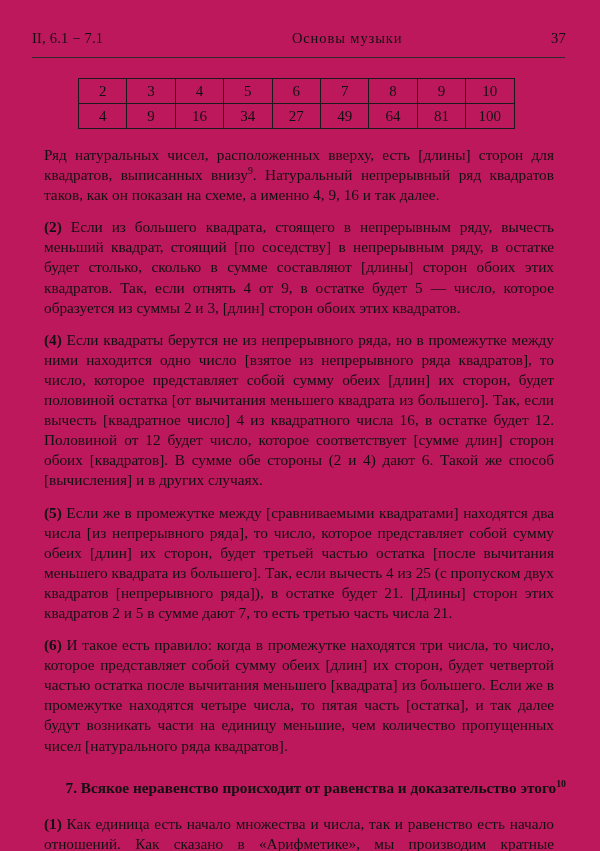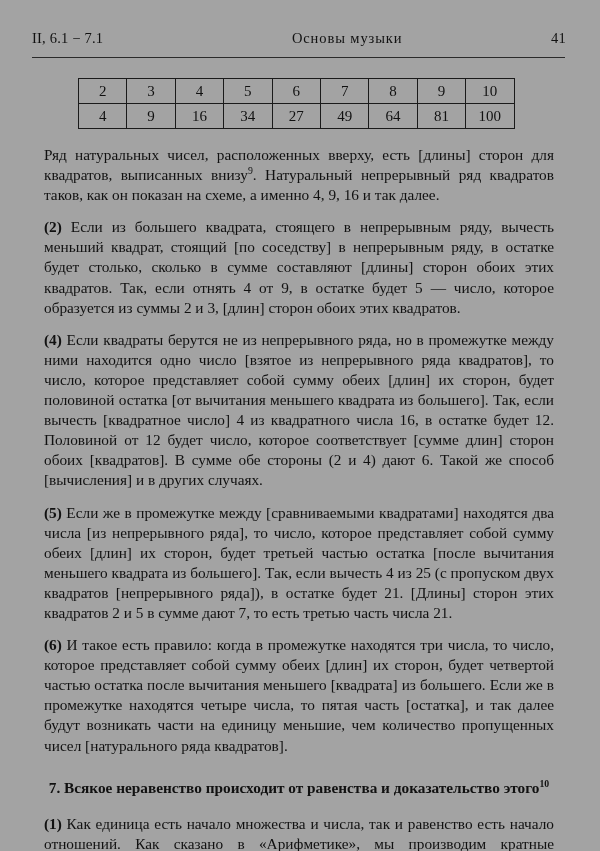--- a/index.html
+++ b/index.html
@@ -14,21 +14,21 @@
     color: #111111;
     overflow: hidden;
   }
 
   .page {
     position: relative;
     width: 600px;
     height: 851px;
     box-sizing: border-box;
     padding: 0;
-    background: #a3a3a3;
+    background: #be185d;
   }
 
   
   .runhead {
     position: absolute;
     top: 30px;
     left: 32px;
     right: 34px;
     height: 22px;
     display: flex;
@@ -93,35 +93,35 @@
     font-size: 0.64em;
     vertical-align: super;
     line-height: 0;
   }
 
   h2.section-head {
     margin: 22px 0 0 0;
     font-size: 15.3px;
     line-height: 20.1px;
     font-weight: bold;
-    text-align: center;
+    text-align: right;
   }
   p.after-head {
     margin-top: 16px;
   }
 </style>
 </head>
 <body>
 
 <div class="page">
 
   <div class="runhead">
     <span class="runhead-left">II, 6.1 − 7.1</span>
     <span class="runhead-title">Основы музыки</span>
-    <span class="runhead-right">41</span>
+    <span class="runhead-right">37</span>
   </div>
   <div class="rule"></div>
 
   <div class="squares-table-wrap">
     <table class="squares">
       <tbody>
         <tr>
           <td>2</td>
           <td>3</td>
           <td>4</td>

